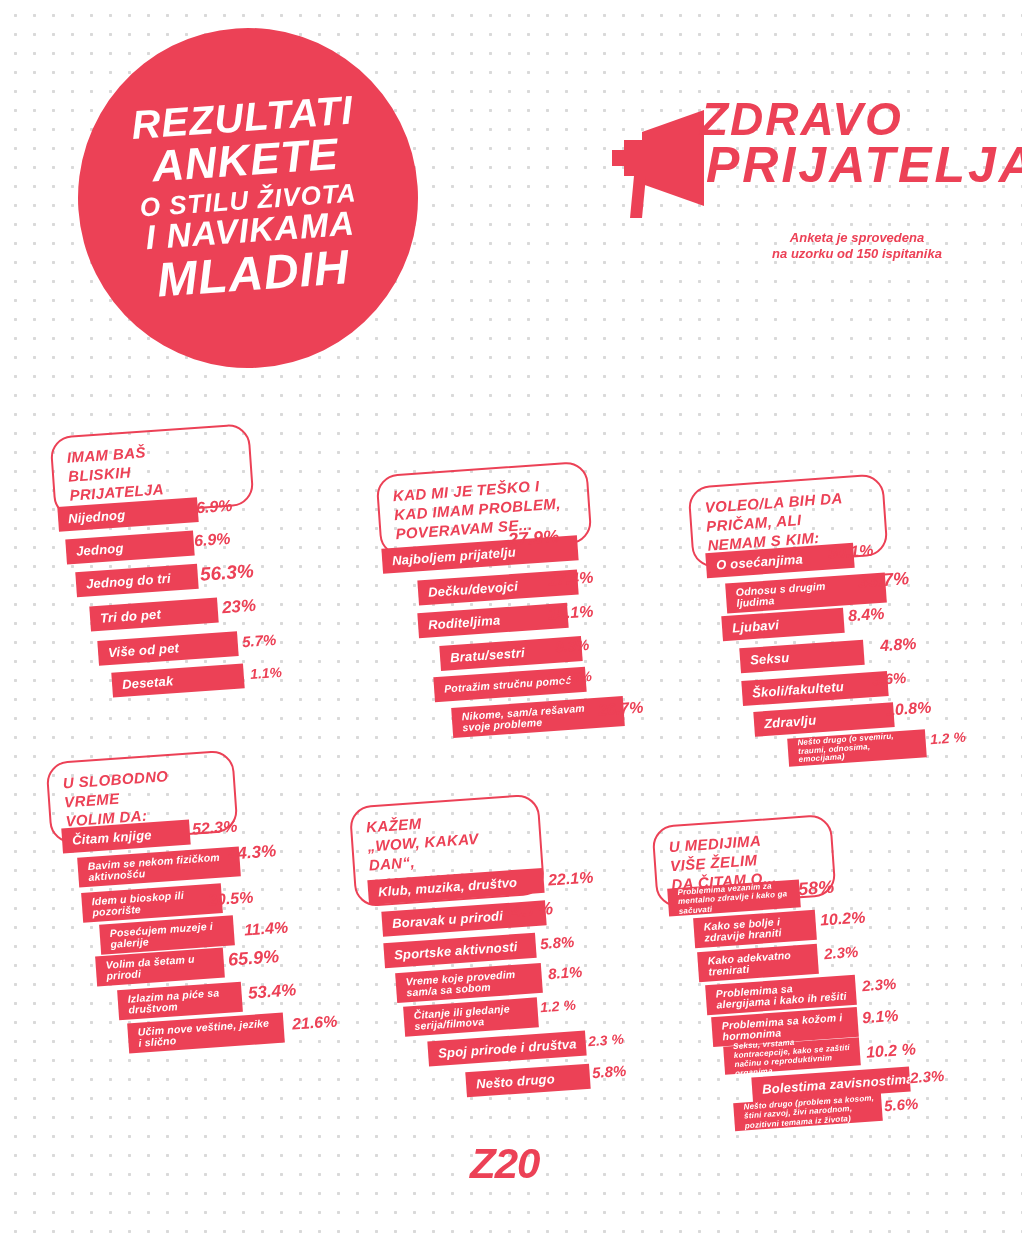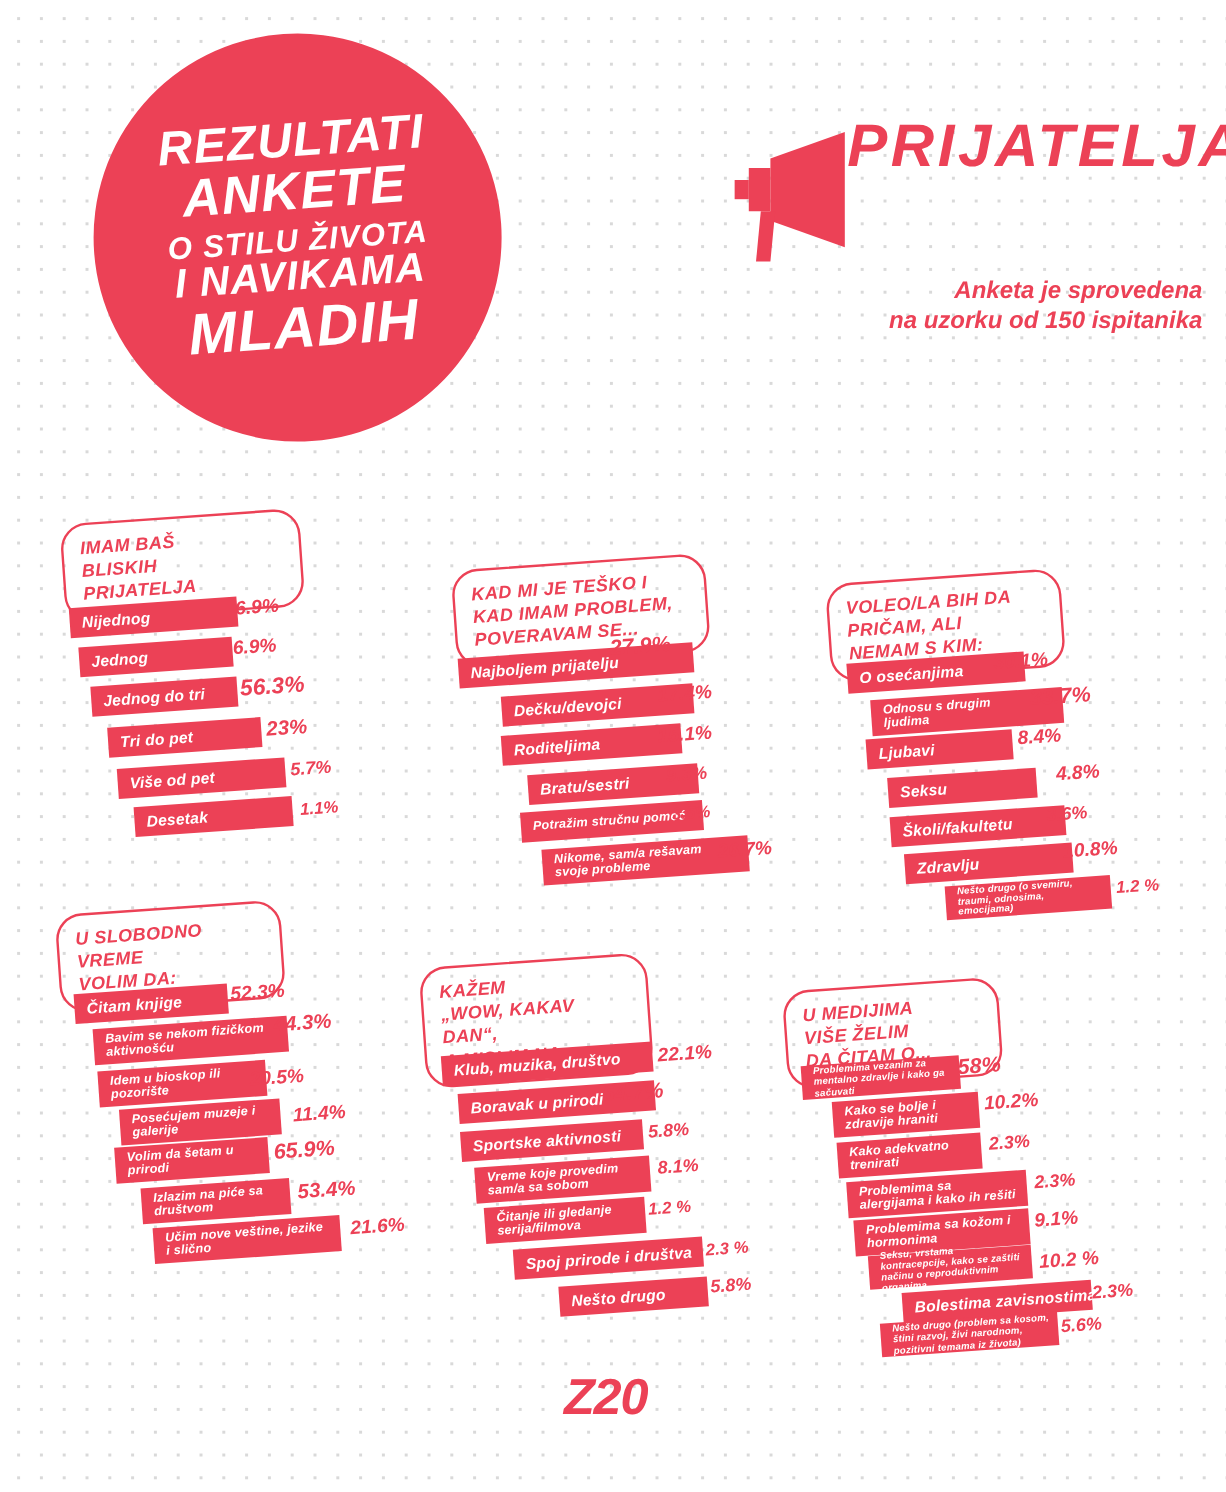--- a/index.html
+++ b/index.html
@@ -37,22 +37,22 @@
   .logo-wrap { position:absolute; left:612px; top:96px; width:380px; height:170px; }
   .logo-text {
     position:absolute; left:88px; top:2px; width:300px;
     color:#ec4156; font-weight:bold; font-style:italic;
     font-size:46px; letter-spacing:2px; line-height:0.95;
   }
   .logo-text .l2 { font-size:50px; margin-left:6px; letter-spacing:3px;}
   .megaphone { position:absolute; left:0; top:6px; }
   .subnote {
     position:absolute; left:712px; top:230px; width:290px;
-    color:#ec4156; font-weight:bold; font-style:italic; font-size:20px;
-    line-height:1.25; text-align:right;
+    color:#ec4156; font-weight:bold; font-style:italic; font-size:13px;
+    line-height:1.25; text-align:center;
   }
 
   
   .sec-head {
     position:absolute;
     border:2px solid #ec4156;
     border-radius:22px;
     color:#ec4156;
     font-weight:bold; font-style:italic;
     font-size:15px; line-height:1.28;
@@ -105,20 +105,21 @@
 </div>
 
 <div class="logo-wrap">
   <svg class="megaphone" width="110" height="120" viewBox="0 0 110 120">
     <path d="M12 38 L12 74 L30 74 L30 38 Z" fill="#ec4156"></path>
     <path d="M30 30 L92 8 L92 104 L30 82 Z" fill="#ec4156"></path>
     <path d="M22 74 L34 74 L30 116 L18 116 Z" fill="#ec4156"></path>
     <rect x="0" y="48" width="12" height="16" fill="#ec4156"></rect>
   </svg>
   <div class="logo-text">
+    <div class="l1">ZDRAVO</div>
     <div class="l2">PRIJATELJA</div>
   </div>
 </div>
 <div class="subnote" style="white-space:pre-line">Anketa je sprovedena
 na uzorku od 150 ispitanika</div>
 
 <div class="sec-head" style="left:52px; top:430px; width:200px; transform:rotate(-4deg);">
   IMAM BAŠ<br>BLISKIH<br>PRIJATELJA
 </div>
 <div class="bar" style="left:58px; top:502px; width:140px; transform:rotate(-4deg);">

